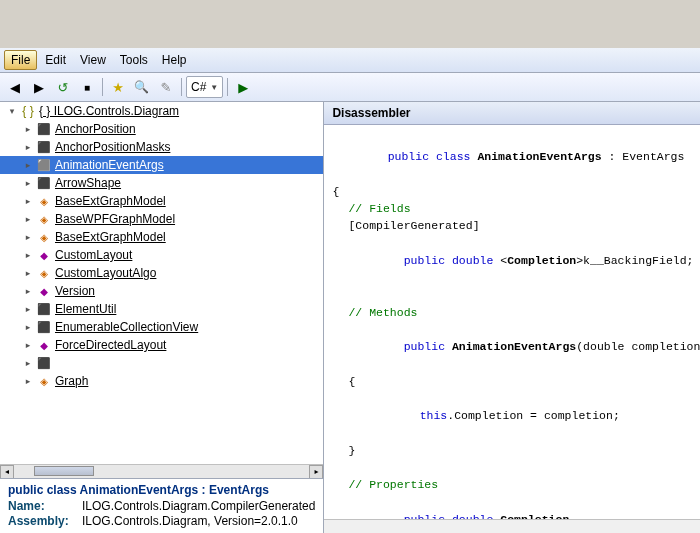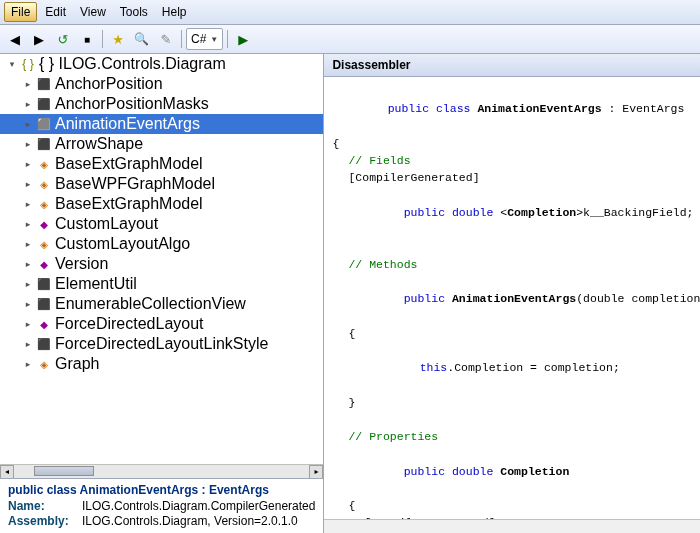--- a/index.html
+++ b/index.html
@@ -15,20 +15,21 @@
     }
 
     
     .menu-bar {
       display: flex;
       align-items: center;
       background: linear-gradient(to bottom, #eef3fb, #d8e2f5);
       border-bottom: 1px solid #a0a8b8;
       padding: 2px 4px;
       gap: 2px;
+      margin-top: 48px;
     }
     .menu-item {
       padding: 2px 6px;
       font-size: 12px;
       cursor: pointer;
       border-radius: 2px;
     }
     .menu-item.active {
       background: linear-gradient(to bottom, #ffd, #e8c060);
       border: 1px solid #a08030;
@@ -134,21 +135,22 @@
       width: 16px;
       height: 16px;
       margin-right: 3px;
       display: flex;
       align-items: center;
       justify-content: center;
       font-size: 11px;
       flex-shrink: 0;
     }
     .item-label {
-      font-size: 16px;
+      font-size: 12px;
+      text-decoration: underline;
     }
 
     
     .h-scrollbar {
       height: 14px;
       background: #f0f0f0;
       border-top: 1px solid #c0c0c0;
       display: flex;
       align-items: center;
     }
@@ -370,21 +372,20 @@
 
         <div class="tree-item level1">
           <div class="expand-btn">▸</div>
           <div class="item-icon" style="color:#990099; font-size:10px;">◆</div>
           <span class="item-label">ForceDirectedLayout</span>
         </div>
 
         <div class="tree-item level1">
           <div class="expand-btn">▸</div>
           <div class="item-icon" style="color:#3355aa; font-size:11px;">⬛</div>
-          <span class="item-label">ForceDirectedLayoutLinkStyle</span>
         </div>
 
         <div class="tree-item level1">
           <div class="expand-btn">▸</div>
           <div class="item-icon" style="color:#cc6600; font-size:10px;">◈</div>
           <span class="item-label">Graph</span>
         </div>
 
       </div>
 

